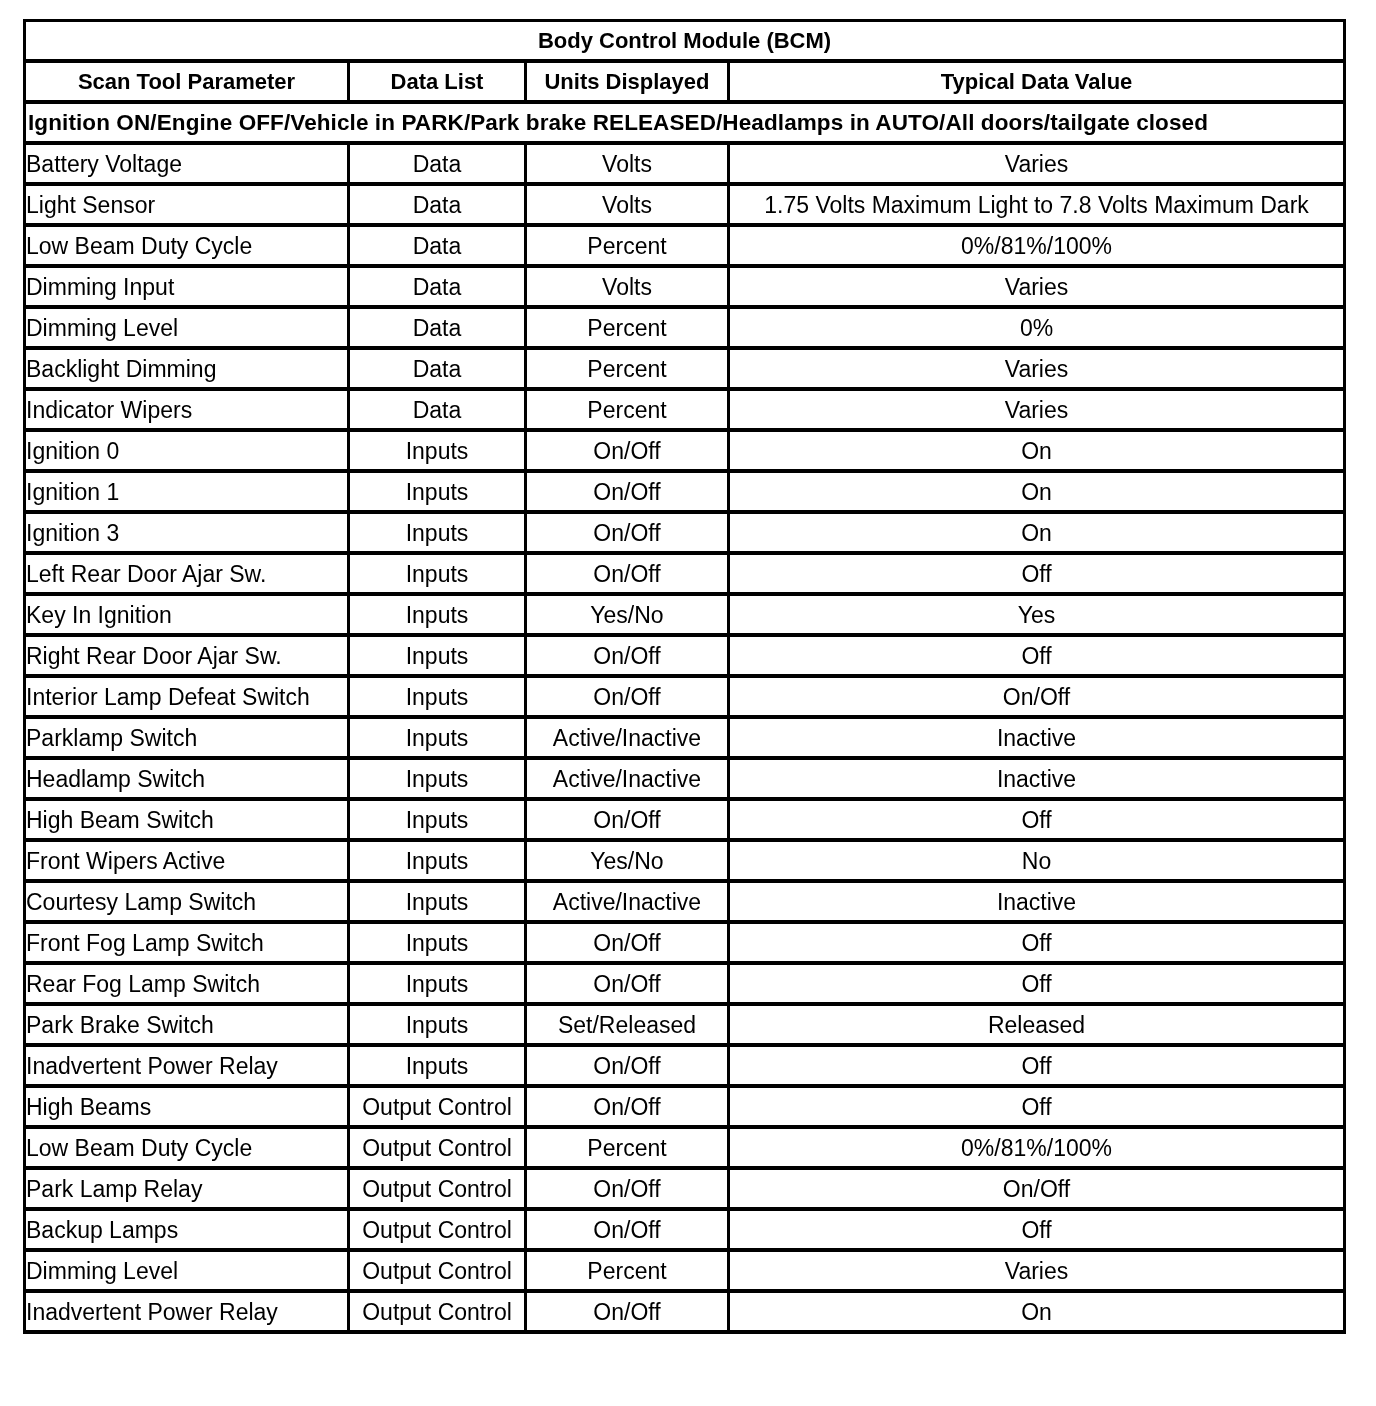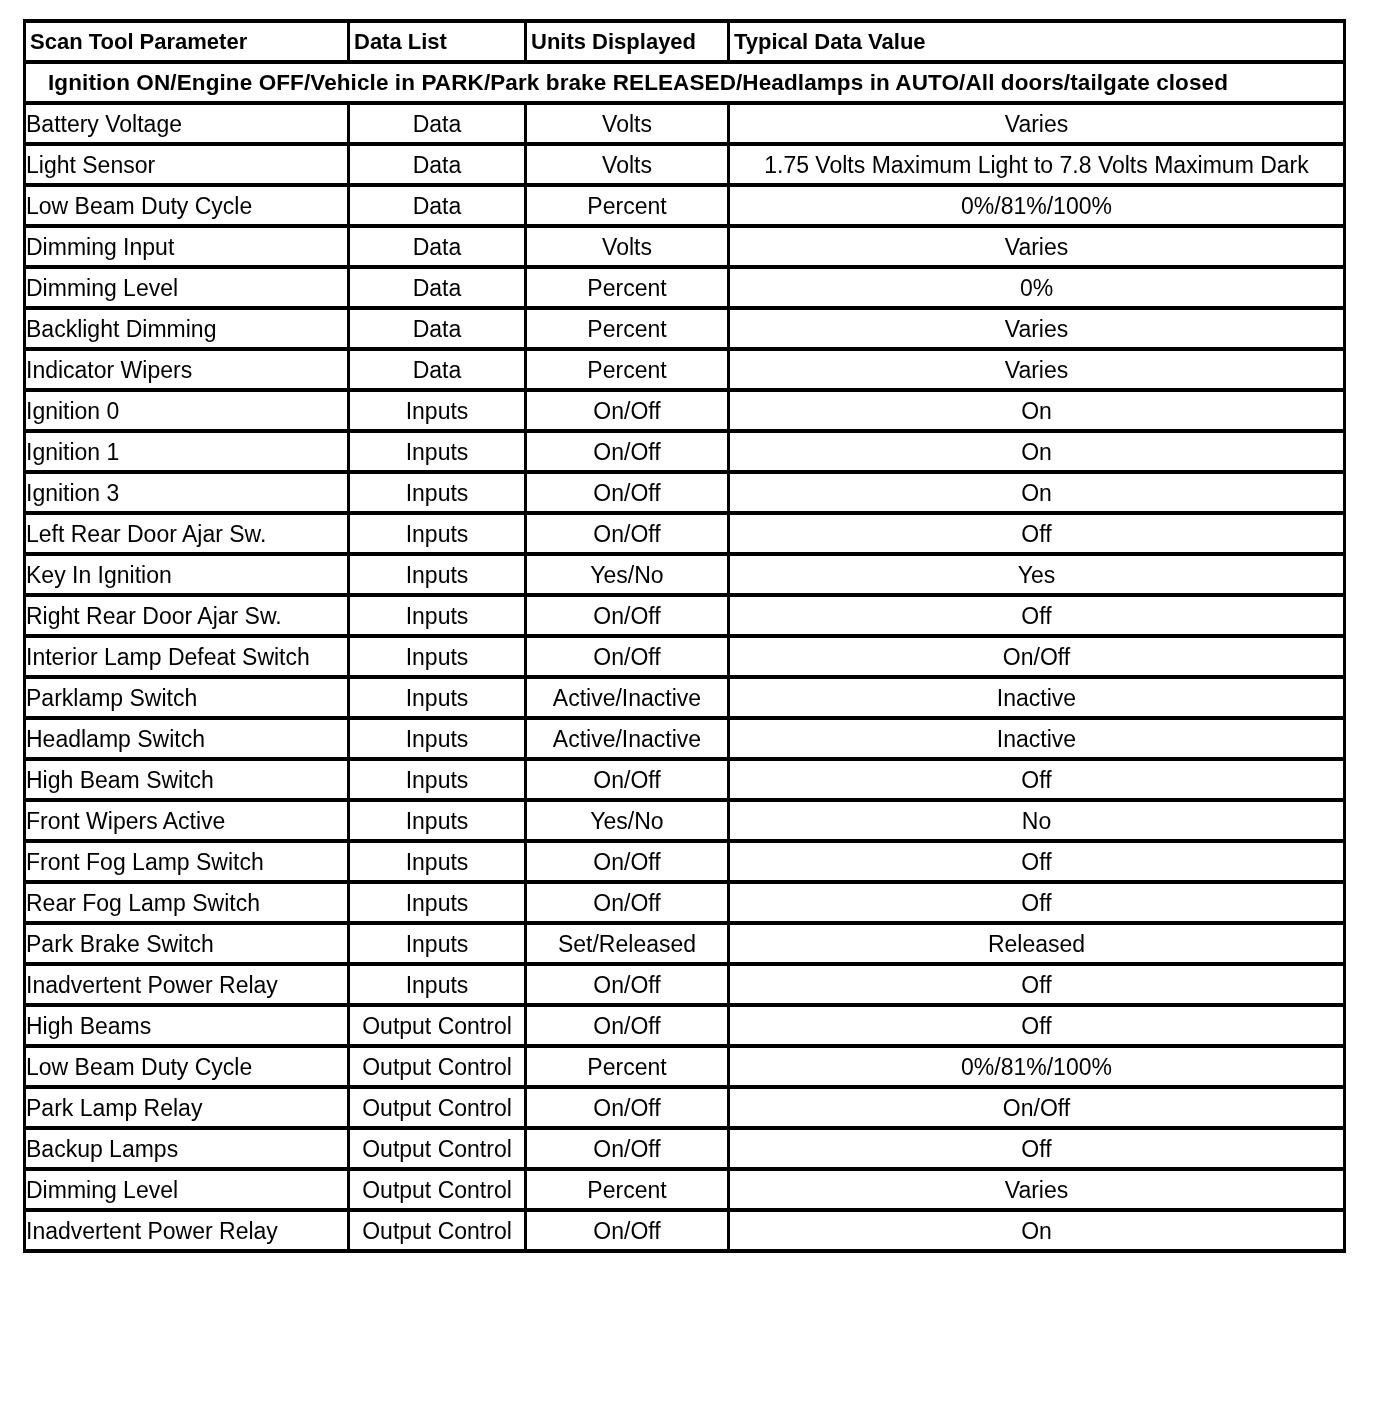--- a/index.html
+++ b/index.html
@@ -42,44 +42,47 @@
       vertical-align: middle;
     }
     #bcm-table tr.title-row td {
       font-weight: bold;
       text-align: center;
       border-top: 1px solid #000;
       font-size: 22px;
     }
     #bcm-table tr.header-row th {
       font-weight: bold;
-      text-align: left;
+      text-align: center;
       font-size: 22px;
     }
     #bcm-table tr.condition-row td {
       font-weight: bold;
       text-align: left;
-      padding-left: 22px;
+      padding-left: 2px;
       font-size: 22.5px;
       letter-spacing: 0.1px;
     }
     #bcm-table td.param { text-align: left; padding-left: 0; }
     #bcm-table td.center { text-align: center; }
   </style>
 </head>
 <body>
 
 <table id="bcm-table">
   <colgroup>
     <col class="c1">
       <col class="c2">
       <col class="c3">
       <col class="c4">
   </colgroup>
   <thead>
+    <tr class="title-row">
+      <td colspan="4">Body Control Module (BCM)</td>
+    </tr>
     <tr class="header-row">
       <th>Scan Tool Parameter</th>
       <th>Data List</th>
       <th>Units Displayed</th>
       <th>Typical Data Value</th>
     </tr>
     <tr class="condition-row">
       <td colspan="4">Ignition ON/Engine OFF/Vehicle in PARK/Park brake RELEASED/Headlamps in AUTO/All doors/tailgate closed</td>
     </tr>
   </thead>
@@ -186,20 +189,26 @@
         <td class="center">On/Off</td>
         <td class="center">Off</td>
       </tr>
       <tr>
         <td class="param">Front Wipers Active</td>
         <td class="center">Inputs</td>
         <td class="center">Yes/No</td>
         <td class="center">No</td>
       </tr>
       <tr>
+        <td class="param">Courtesy Lamp Switch</td>
+        <td class="center">Inputs</td>
+        <td class="center">Active/Inactive</td>
+        <td class="center">Inactive</td>
+      </tr>
+      <tr>
         <td class="param">Front Fog Lamp Switch</td>
         <td class="center">Inputs</td>
         <td class="center">On/Off</td>
         <td class="center">Off</td>
       </tr>
       <tr>
         <td class="param">Rear Fog Lamp Switch</td>
         <td class="center">Inputs</td>
         <td class="center">On/Off</td>
         <td class="center">Off</td>

